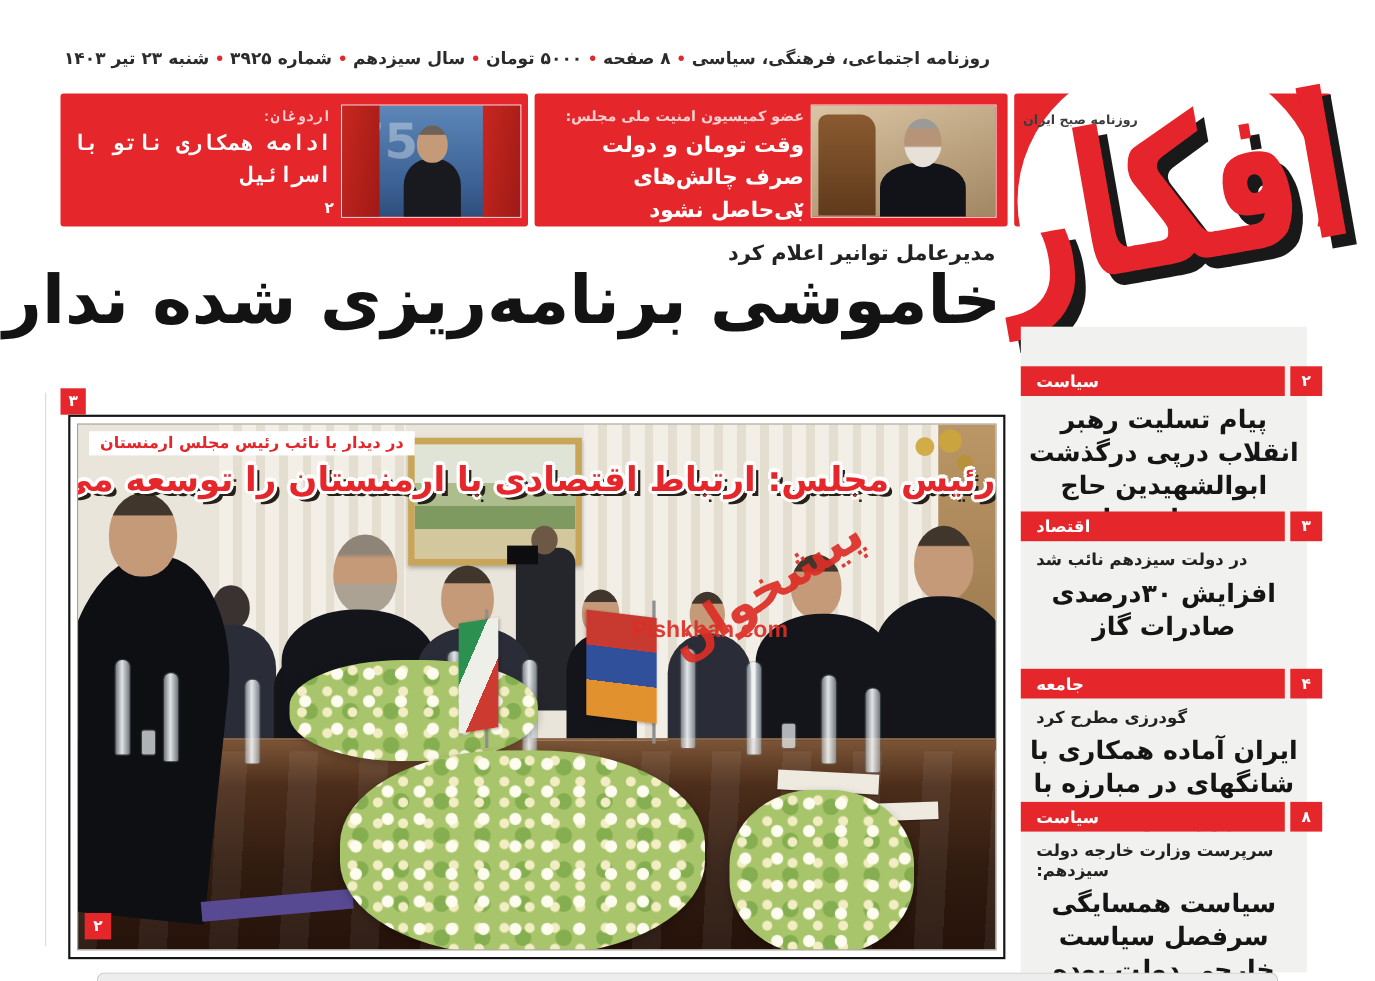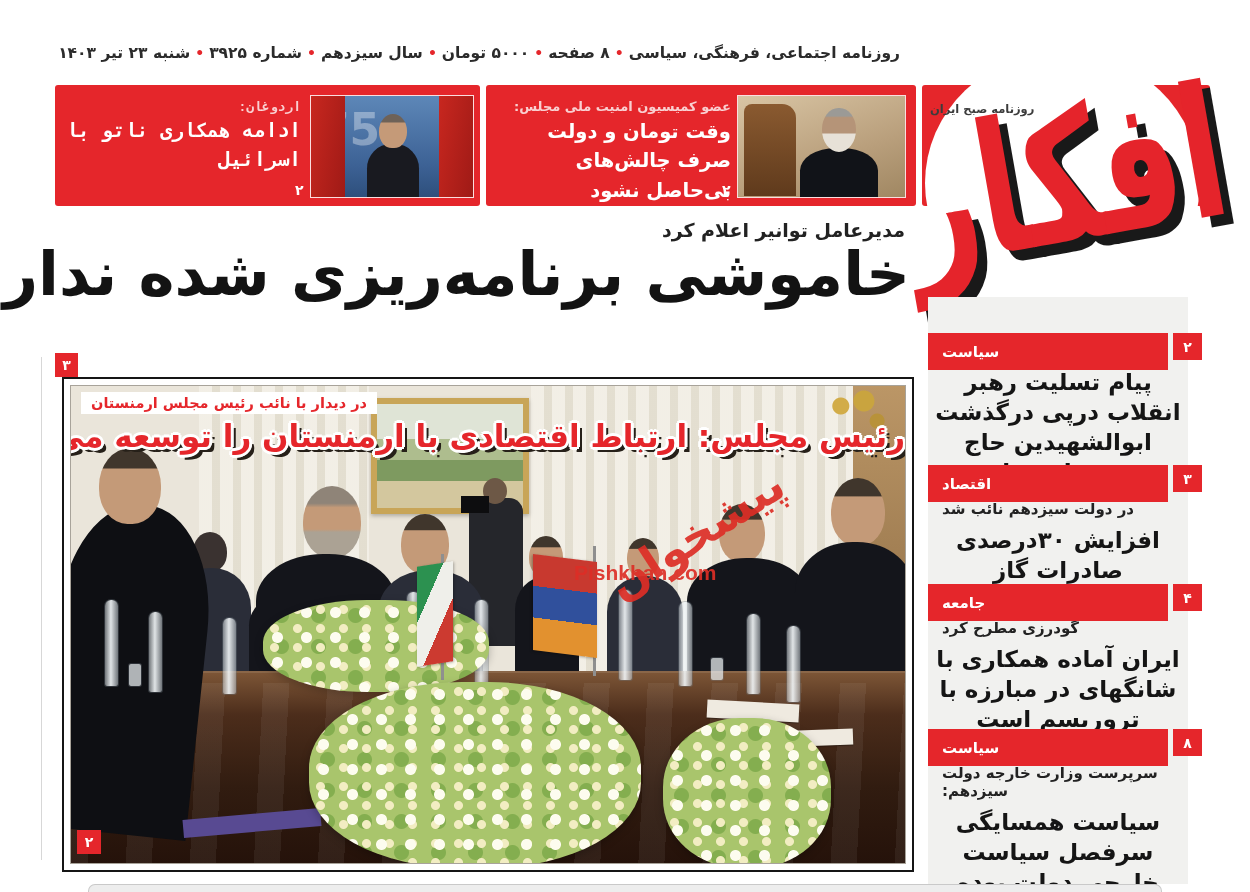--- a/index.html
+++ b/index.html
@@ -97,21 +97,21 @@
      text-shadow:-2px -2px 0 #fff,2px -2px 0 #fff,-2px 2px 0 #fff,2px 2px 0 #fff,-3px 0 0 #fff,3px 0 0 #fff,0 3px 0 #fff,0 -3px 0 #fff,5px 5px 0 #262019;}
   .wm{position:absolute;left:495px;top:95px;width:195px;height:115px;color:#dd2e26;opacity:.92;}
   .wm-fa{position:absolute;left:30px;top:26px;font-size:46px;font-weight:bold;transform:rotate(-33deg);direction:rtl;}
   .wm-en{position:absolute;left:8px;top:80px;font-size:21px;font-weight:bold;font-family:"Liberation Sans",sans-serif;}
   .photo-pagebox{position:absolute;left:6px;bottom:9px;width:24px;height:24px;}
 
   
   .sb-bg{position:absolute;left:928px;top:297px;width:260px;height:587px;background:#f1f1ef;}
   .sb-item{position:absolute;left:928px;width:274px;}
   .sb-bar{position:relative;height:27px;}
-  .sb-bar-main{position:absolute;left:0;top:0;width:240px;height:37px;background:#e5262b;display:flex;align-items:center;}
+  .sb-bar-main{position:absolute;left:0;top:0;width:240px;height:27px;background:#e5262b;display:flex;align-items:center;}
   .sb-label{color:#fff;font-size:15px;font-weight:bold;padding:0 0 0 14px;}
   .sb-num{position:absolute;right:0;top:0;width:29px;height:27px;}
   .sb-kicker{direction:rtl;text-align:left;font-size:15px;font-weight:bold;color:#222;margin:8px 14px 0 14px;}
   .sb-headline{direction:rtl;text-align:center;font-size:23px;font-weight:bold;color:#151515;
                line-height:1.3;width:252px;margin:8px 0 0 4px;}
 
   .logo-disc{position:absolute;left:925px;top:52px;width:275px;height:262px;background:#fff;border-radius:50%;}
   .logo-text{position:absolute;left:903px;top:38px;width:322px;height:278px;display:flex;align-items:center;justify-content:center;
      font-size:128px;font-weight:bold;color:#e5242b;text-shadow:8px 8px 0 #191919;
      transform:rotate(-10deg) scaleY(1.42);direction:rtl;}
@@ -258,21 +258,21 @@
     <div class="sb-bar">
       <div class="sb-bar-main">
         <span class="sb-label">اقتصاد</span>
       </div>
       <div class="pagebox sb-num">۳</div>
     </div>
     <div class="sb-kicker">در دولت سیزدهم نائب شد</div>
     <div class="sb-headline">افزایش ۳۰درصدی صادرات گاز</div>
   </div>
 
-  <div class="sb-item" style="top:584px;">
+  <div class="sb-item" style="top:608px;">
     <div class="sb-bar">
       <div class="sb-bar-main">
         <span class="sb-label">جامعه</span>
       </div>
       <div class="pagebox sb-num">۴</div>
     </div>
     <div class="sb-kicker">گودرزی مطرح کرد</div>
     <div class="sb-headline">ایران آماده همکاری با شانگهای در مبارزه با تروریسم است</div>
   </div>
 

